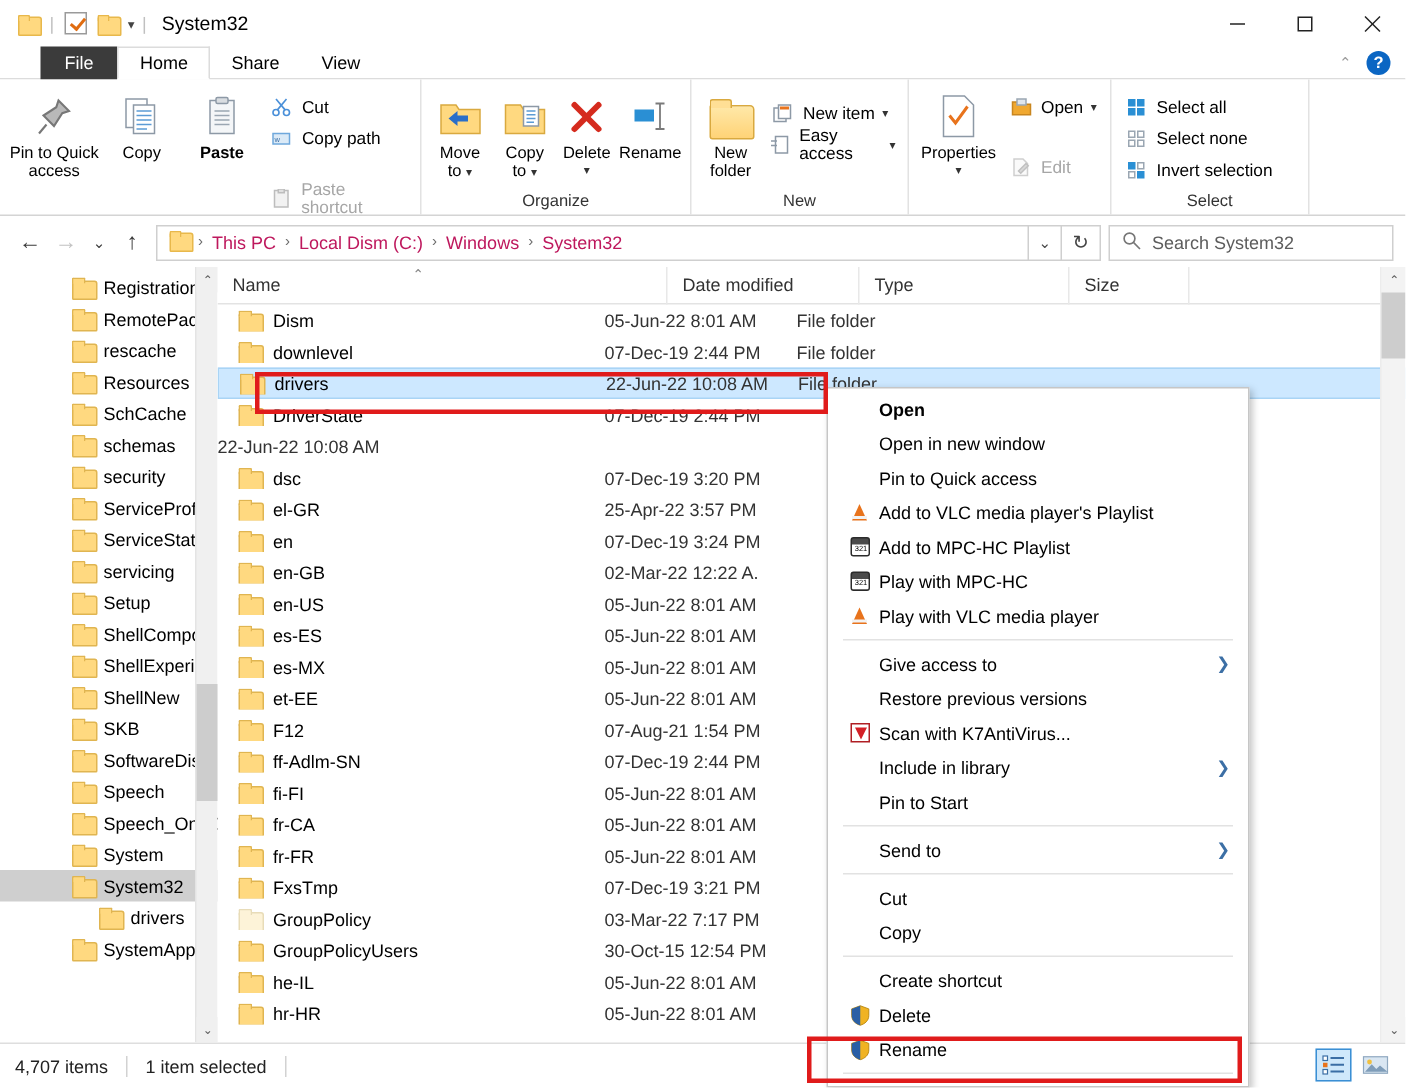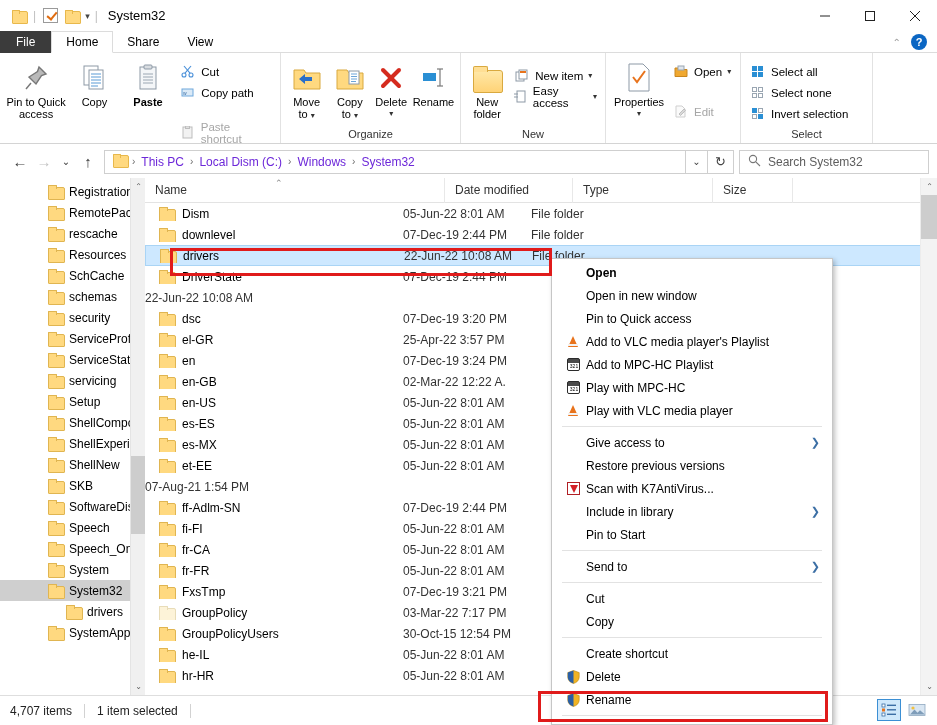--- a/index.html
+++ b/index.html
@@ -57,20 +57,21 @@
     width: 45px; height: 31px; display: flex; align-items: center;
     justify-content: center; font-size: 13px; color: #222;
   }
   .wc svg { display: block; }
 
   
   .tabbar {
     position: absolute; left: 0; top: 31px; width: 937px; height: 22px;
     background: #fff; display: flex; align-items: stretch;
     border-bottom: 1px solid #dcdcdc;
+    padding-left: 27px;
   }
   .tab {
     display: flex; align-items: center; justify-content: center;
     padding: 0 14px; font-size: 12px; color: #000; height: 22px;
   }
   .tab.file { background: #2b5797; color: #fff; padding: 0 16px; }
   .tab.file.dark { background: #3b3b3b; }
   .tab.active { background: #fff; border: 1px solid #dcdcdc; border-bottom: 1px solid #fff;
     position: relative; z-index: 2; }
   .ribbon-help {
@@ -135,21 +136,21 @@
     width: 24px; height: 26px; display: flex; align-items: center;
     justify-content: center; font-size: 15px; color: #3a3a3a;
   }
   .navbtn.dim { color: #c3c3c3; }
   .navbtn.sm { width: 20px; font-size: 10px; }
   .addr {
     flex: 1; height: 24px; border: 1px solid #cfcfcf; background: #fff;
     display: flex; align-items: center; padding-left: 6px; gap: 0;
     margin-left: 4px; margin-right: 0;
   }
-  .crumb { font-size: 12px; color: #6d28d9; padding: 0 5px; }
+  .crumb { font-size: 12px; color: #be185d; padding: 0 5px; }
   .crumb-sep { font-size: 10px; color: #6d6d6d; padding: 0 1px; }
   .addr-drop {
     width: 22px; height: 24px; border: 1px solid #cfcfcf; border-left: none;
     display: flex; align-items: center; justify-content: center;
     font-size: 10px; color: #444;
   }
   .refresh {
     width: 26px; height: 24px; border: 1px solid #cfcfcf; border-left: none;
     display: flex; align-items: center; justify-content: center;
     font-size: 13px; color: #444;
@@ -880,20 +881,24 @@
           <div class="row">
             <div class="cell c-name">
               <span class="folder-row"></span>
               <span>et-EE</span>
             </div>
             <div class="cell c-date">05-Jun-22 8:01 AM</div>
             <div class="cell c-type"></div>
             <div class="cell c-size"></div>
           </div>
           <div class="row">
+            <div class="cell c-name">
+              <span class="folder-row"></span>
+              <span>F12</span>
+            </div>
             <div class="cell c-date">07-Aug-21 1:54 PM</div>
             <div class="cell c-type"></div>
             <div class="cell c-size"></div>
           </div>
           <div class="row">
             <div class="cell c-name">
               <span class="folder-row"></span>
               <span>ff-Adlm-SN</span>
             </div>
             <div class="cell c-date">07-Dec-19 2:44 PM</div>

